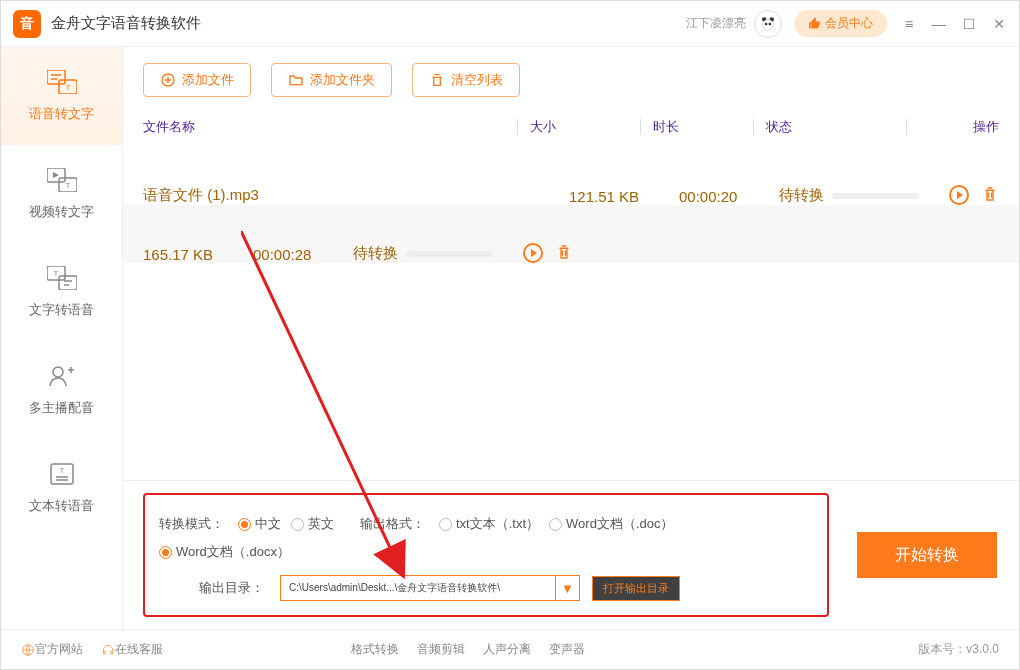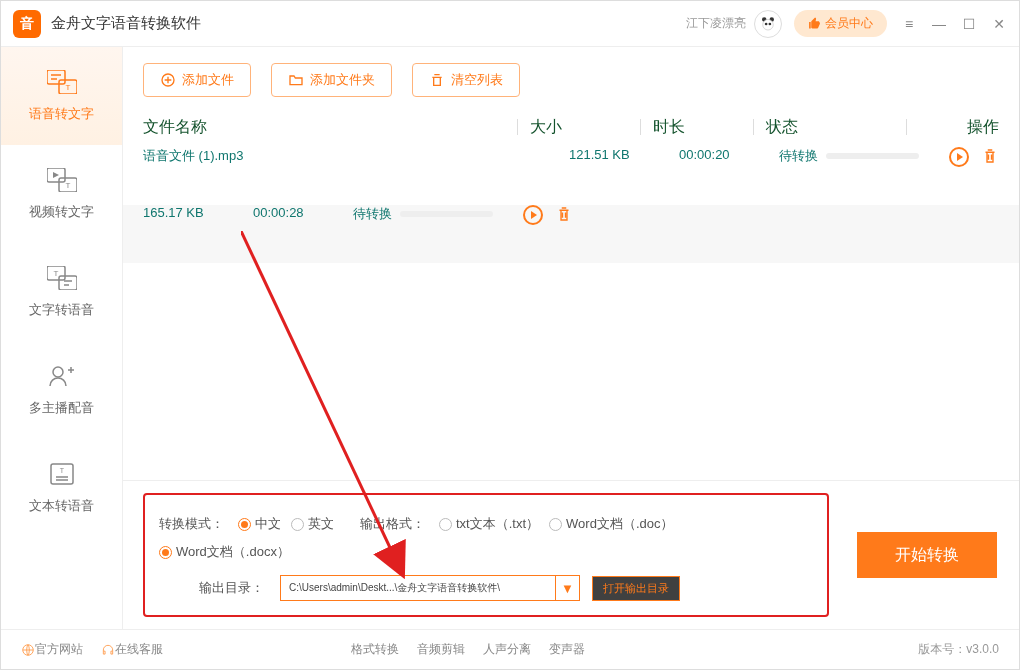--- a/index.html
+++ b/index.html
@@ -21,29 +21,29 @@
 .body { flex: 1; display: flex; min-height: 0; }
 .sidebar { width: 122px; border-right: 1px solid #eee; display: flex; flex-direction: column; }
 .side-item { height: 98px; display: flex; flex-direction: column; align-items: center; justify-content: center; gap: 10px; cursor: pointer; color: #666; font-size: 13px; }
 .side-item.active { background: linear-gradient(180deg, #fff6ef, #fff1e3); color: #ff7a1a; }
 .side-icon { width: 32px; height: 26px; display: flex; align-items: center; justify-content: center; }
 
 .main { flex: 1; display: flex; flex-direction: column; min-width: 0; }
 .toolbar { padding: 16px 20px 10px; display: flex; gap: 20px; }
 .tool-btn { border: 1px solid #ffb37a; color: #ff7a1a; background: #fff; border-radius: 4px; padding: 7px 16px; font-size: 13px; cursor: pointer; display: flex; align-items: center; gap: 6px; }
 
-.table-head { display: flex; padding: 0 20px; height: 40px; align-items: center; font-size: 16px; color: #14532d; }
+.table-head { display: flex; padding: 0 20px; height: 40px; align-items: center; font-size: 13px; color: #4c1d95; }
 .col-name { flex: 1; }
 .col-size { width: 110px; }
 .col-dur { width: 100px; }
 .col-status { width: 140px; }
 .col-ops { width: 80px; text-align: right; }
 .divider { width: 1px; height: 16px; background: #ddd; margin-right: 12px; }
 
-.row { display: flex; padding: 0 20px; height: 58px; align-items: flex-start; font-size: 13px; color: #0f766e; }
+.row { display: flex; padding: 0 20px; height: 58px; align-items: flex-end; font-size: 15px; color: #a16207; }
 .row:nth-child(even) { background: #f7f7f7; }
 .row .col-status { display: flex; align-items: center; gap: 8px; }
 .progress { flex: 1; height: 6px; background: #eee; border-radius: 3px; }
 .row .col-ops { display: flex; gap: 12px; justify-content: flex-end; }
 .play-icon { width: 20px; height: 20px; border: 2px solid #ff7a1a; border-radius: 50%; display: flex; align-items: center; justify-content: center; cursor: pointer; }
 .play-icon::after { content: ""; border-left: 6px solid #ff7a1a; border-top: 4px solid transparent; border-bottom: 4px solid transparent; margin-left: 2px; }
 .del-icon { width: 18px; height: 18px; cursor: pointer; }
 
 .bottom-panel { border-top: 1px solid #eee; padding: 12px 0 12px 0; display: flex; }
 .bottom-left { flex: 1; padding: 0 20px; }

